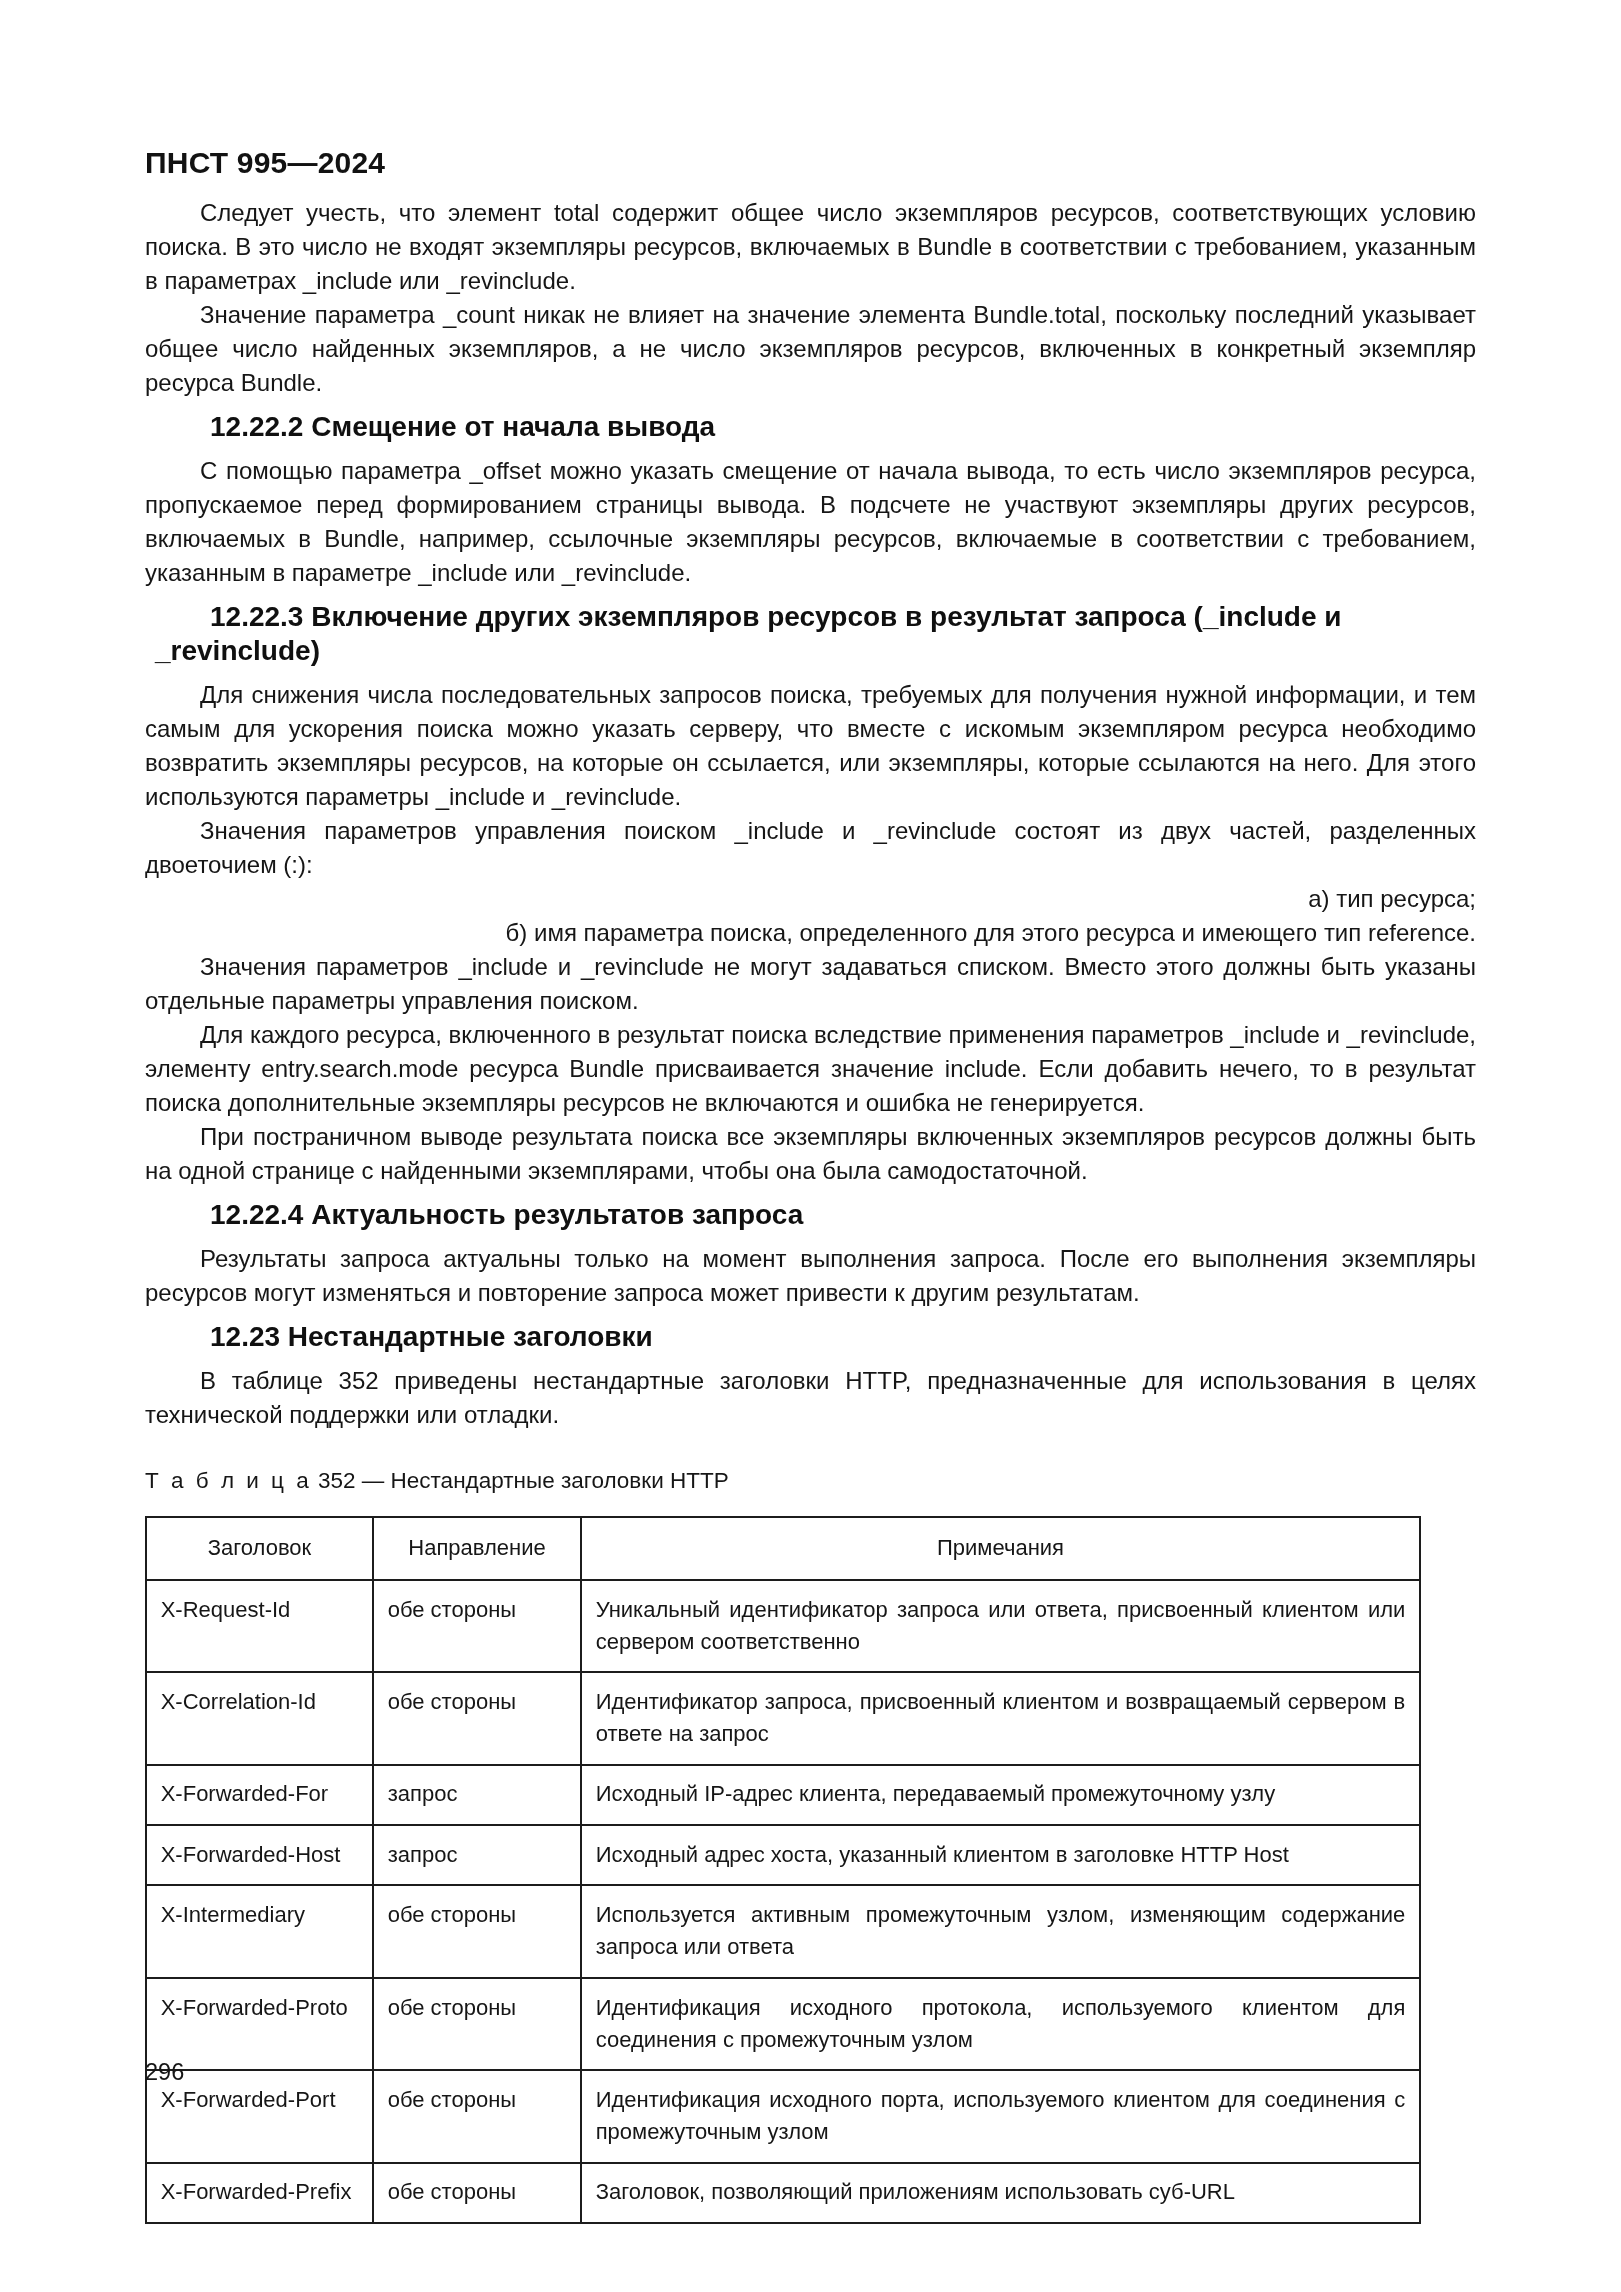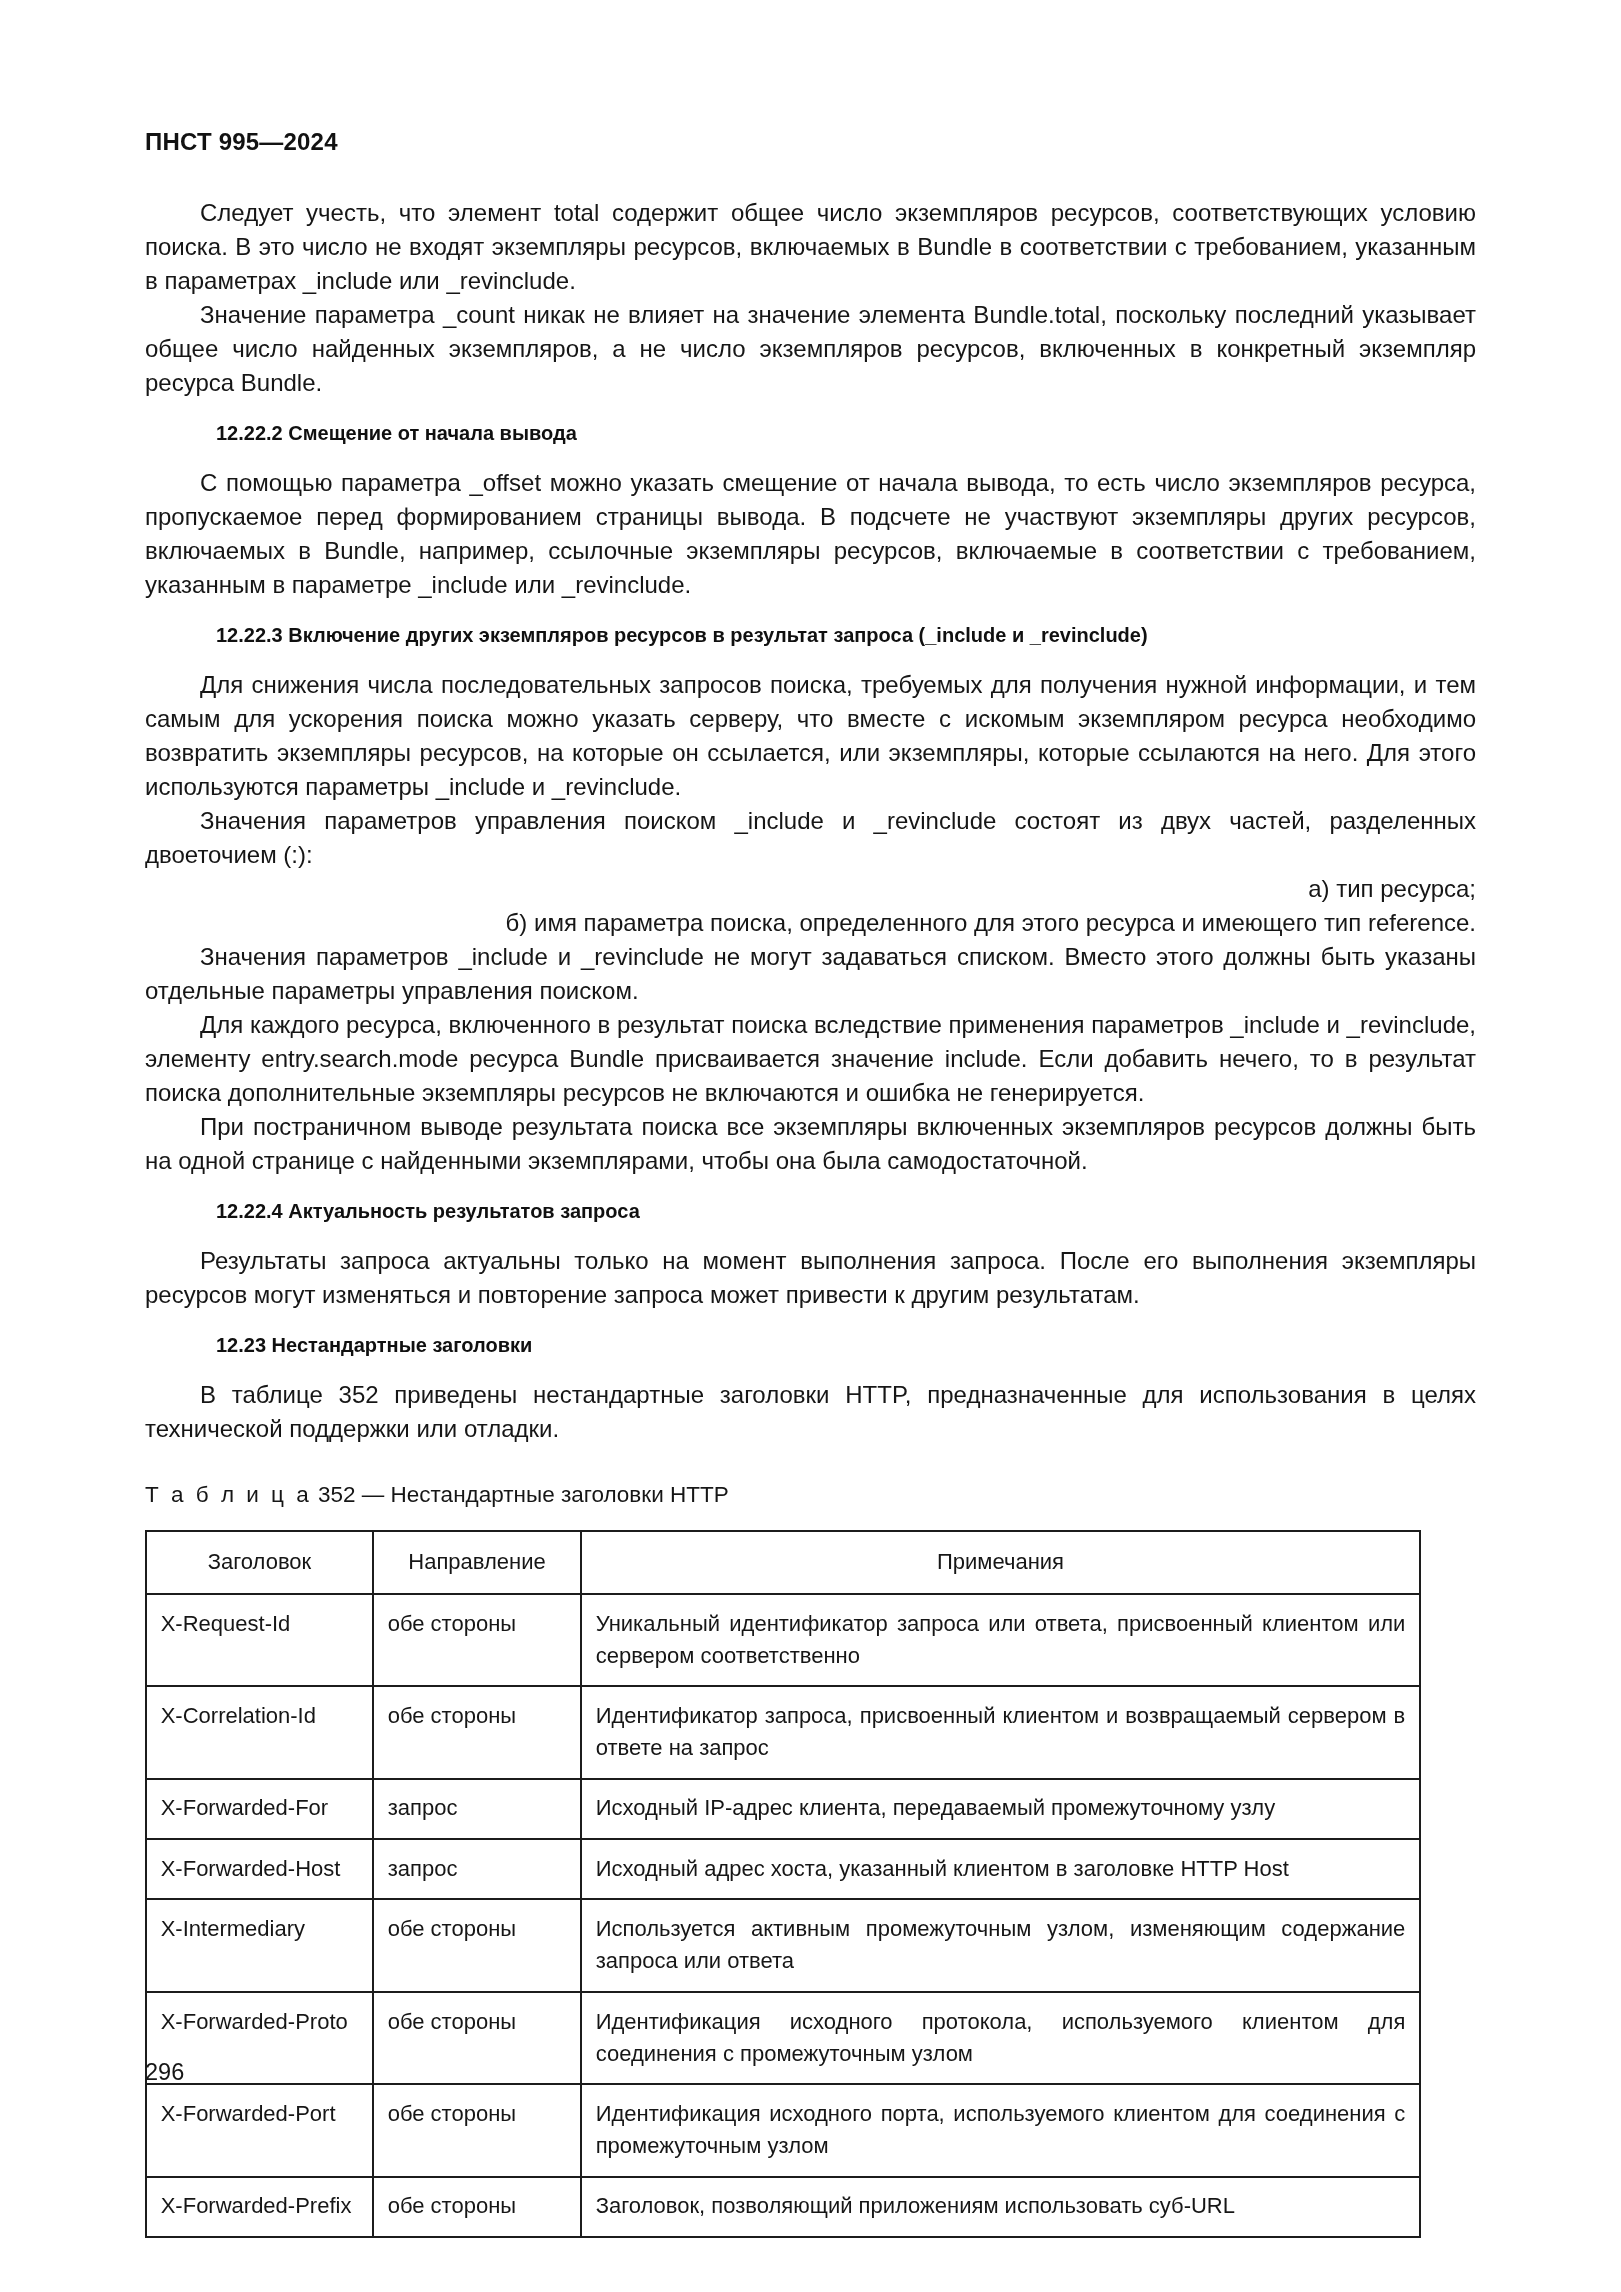--- a/index.html
+++ b/index.html
@@ -15,22 +15,22 @@
     font-family: "Liberation Sans", sans-serif;
     color: #1a1a1a;
     box-sizing: border-box;
     overflow: hidden;
   }
 
   
   .running-head {
     position: absolute;
     left: 145px;
-    top: 130px;
-    font-size: 24px;
+    top: 148px;
+    font-size: 30px;
     font-weight: bold;
     letter-spacing: 0.2px;
     line-height: 1;
     color: #121212;
   }
 
   
   .body-block {
     position: absolute;
     left: 145px;
@@ -42,22 +42,22 @@
     margin: 0;
     font-size: 24px;
     line-height: 34px;
     text-align: justify;
     text-indent: 55px;
     color: #161616;
     hyphens: none;
   }
 
   h3.heading {
-    margin: 16px;
-    font-size: 20px;
+    margin: 10px;
+    font-size: 28px;
     line-height: 34px;
     font-weight: bold;
     text-indent: 55px;
     text-align: left;
     color: #101010;
   }
 
   p.listitem {
     margin: 0;
     font-size: 24px;

